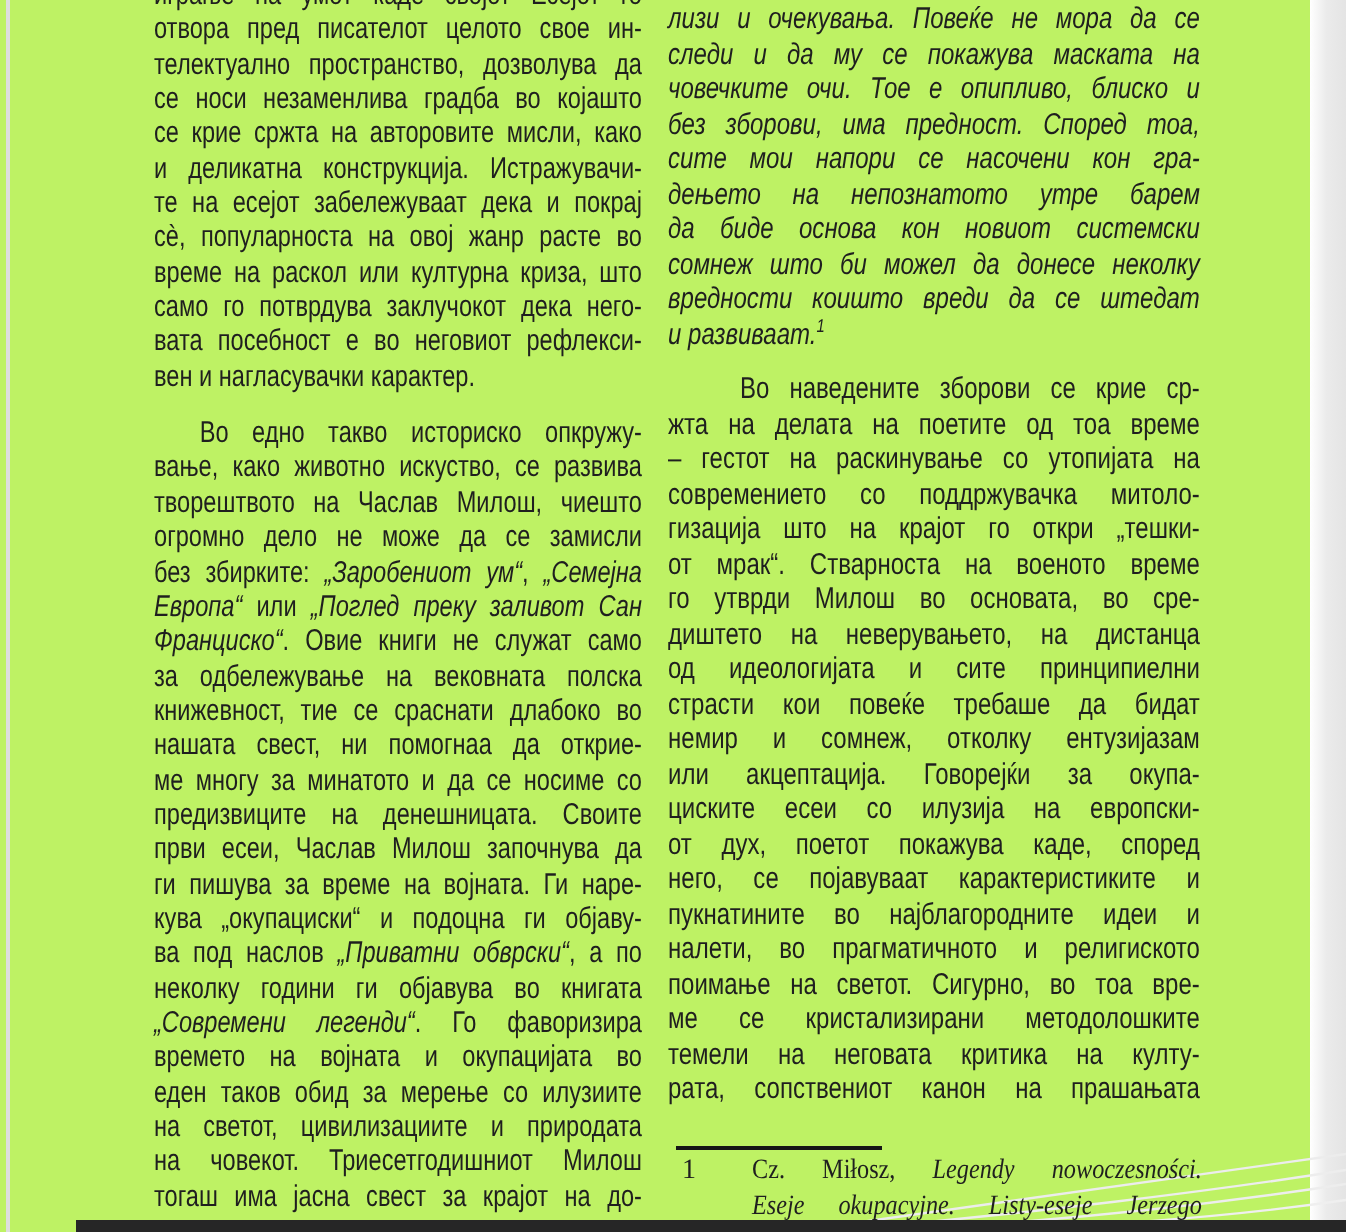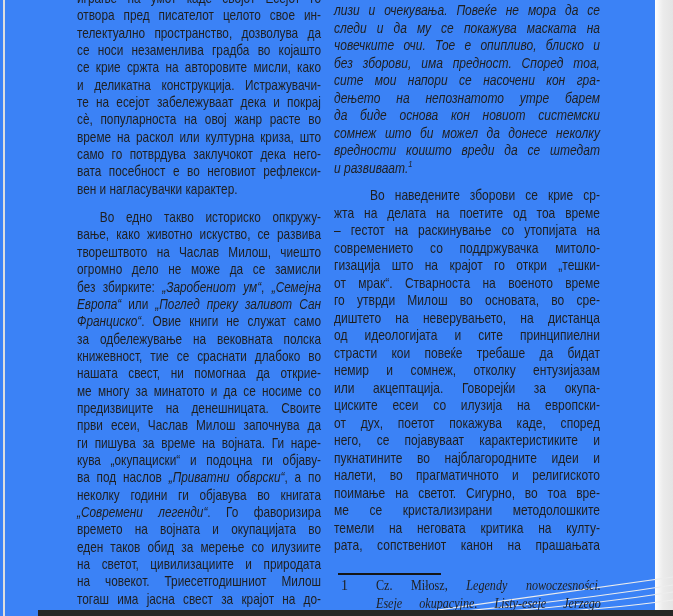--- a/index.html
+++ b/index.html
@@ -1,17 +1,17 @@
 <!DOCTYPE html>
 <html><head>
 <meta charset="utf-8">
 <style>
   html,body{margin:0;padding:0;background:#ffffff;}
   .page{
-    position:relative;width:673px;height:616px;background:#3b82f6;
+    position:relative;width:673px;height:616px;background:#bef264;
     overflow:hidden;color:#1f1f1f;
     font-family:"Liberation Sans",sans-serif;
   }
   .edge-left{position:absolute;left:3px;top:0;width:2px;height:616px;background:#dedede;}
   .edge-right{position:absolute;right:0;top:0;width:18px;height:616px;
     background:linear-gradient(to right,#ffffff 0%,#ebebeb 45%,#e4e4e4 100%);}
   .bottom-band{position:absolute;left:38px;top:610px;width:635px;height:6px;background:#262626;z-index:5;}
   .artifacts{position:absolute;left:0;top:0;z-index:1;}
 
   .col{position:absolute;transform-origin:0 0;font-size:15px;z-index:2;}

